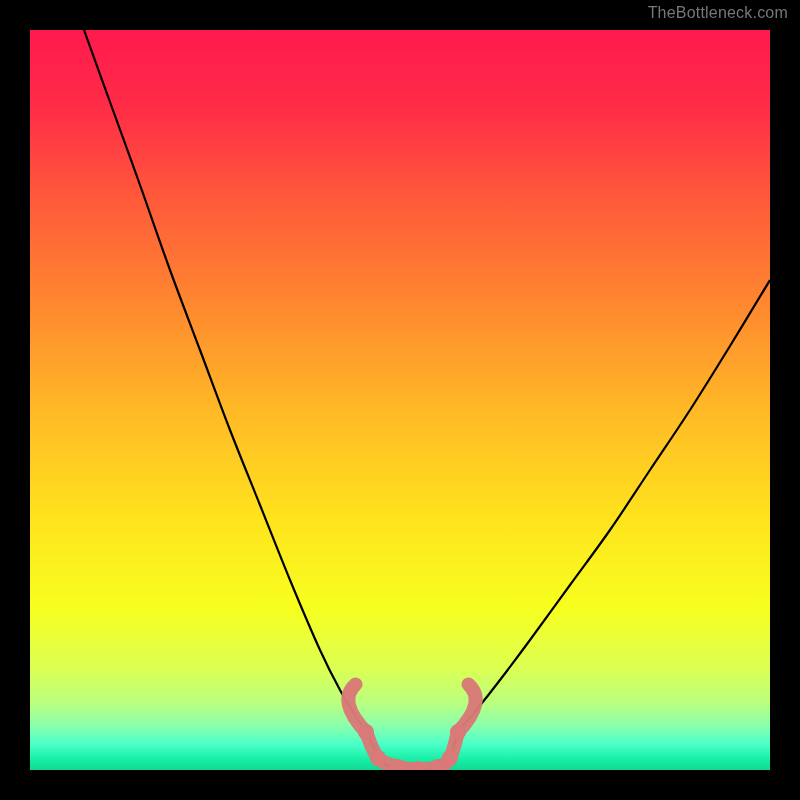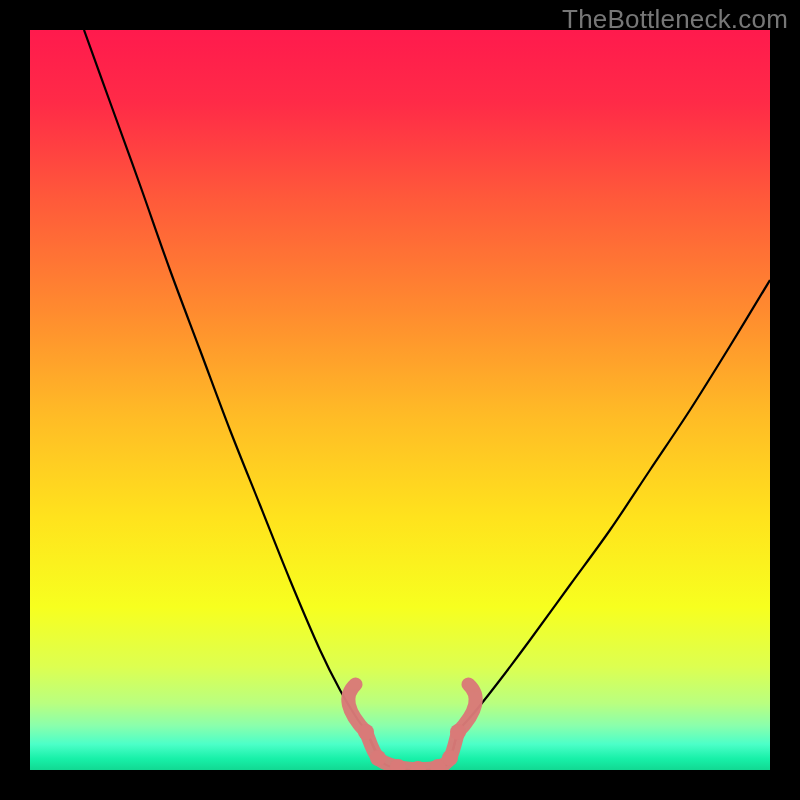--- a/index.html
+++ b/index.html
@@ -25,21 +25,21 @@
     left: 30px;
     width: 740px;
     height: 740px;
     overflow: hidden;
   }
   .watermark {
     position: absolute;
     top: 4px;
     right: 12px;
     color: #777;
-    font-size: 26px;
+    font-size: 16px;
     letter-spacing: 0.2px;
     font-weight: 500;
   }
 </style>
 </head>
 <body>
 
 <div class="frame">
   <div class="plot">
     <svg id="plot-svg" width="740" height="740" viewBox="0 0 740 740">

